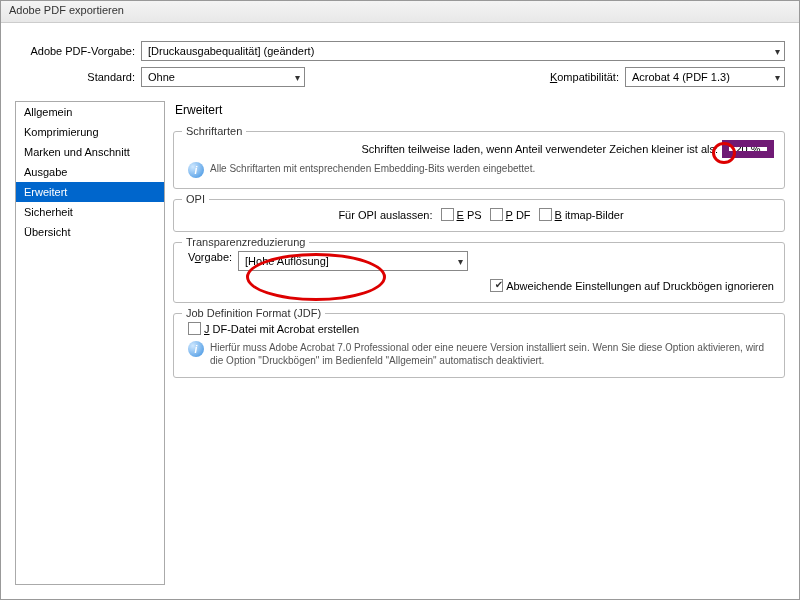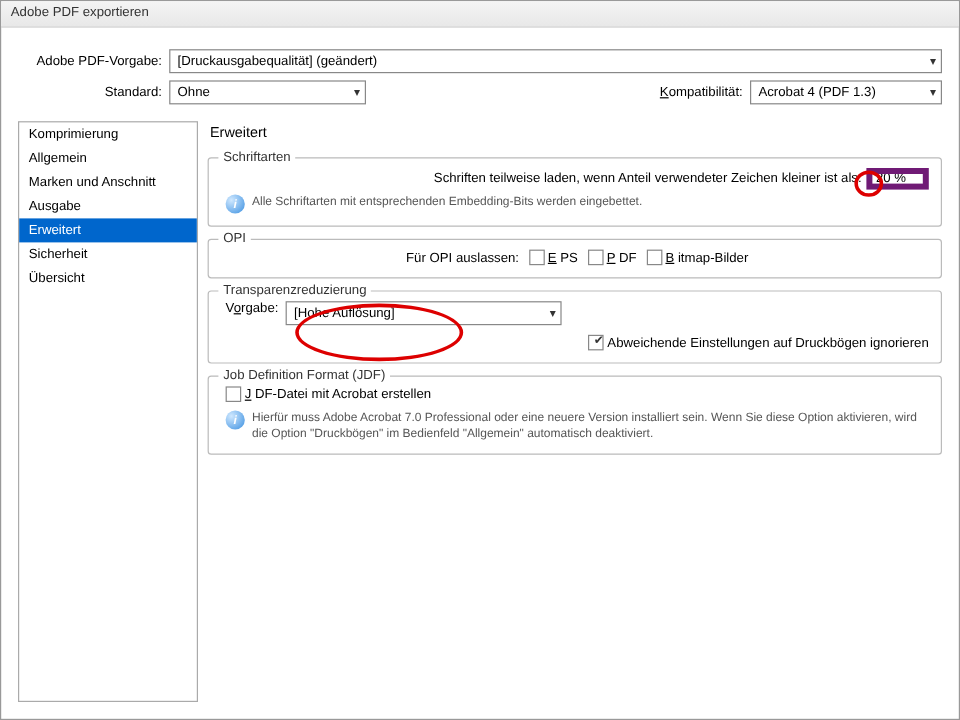--- a/index.html
+++ b/index.html
@@ -21,21 +21,21 @@
   .sidebar { width: 150px; border: 1px solid #aaa; background: #fff; }
   .sidebar-item { padding: 4px 8px; font-size: 11px; cursor: pointer; }
   .sidebar-item.selected { background: #0066cc; color: #fff; }
   .content { flex: 1; display: flex; flex-direction: column; gap: 10px; }
   .panel-title { font-size: 12px; padding: 2px 0 4px 2px; }
   .group { border: 1px solid #bbb; border-radius: 3px; padding: 8px 10px 10px 14px; position: relative; }
   .group-title { position: absolute; top: -7px; left: 8px; background: #fff; padding: 0 4px; font-size: 11px; color: #333; }
   .info-row { display: flex; align-items: flex-start; gap: 6px; margin-top: 4px; }
   .info-icon { width: 16px; height: 16px; border-radius: 50%; background: radial-gradient(circle at 30% 30%, #cfe8ff, #3a8fe0); display: flex; align-items: center; justify-content: center; color: #fff; font-weight: bold; font-size: 10px; font-style: italic; flex-shrink: 0; }
   .info-text { font-size: 10px; color: #555; line-height: 1.3; }
-  .input-num { width: 52px; height: 18px; border: 5px solid #701a75; text-align: left; padding: 0 3px; font-size: 11px; position: relative; }
+  .input-num { width: 52px; height: 18px; border: 7px solid #701a75; text-align: center; padding: 0 3px; font-size: 11px; position: relative; }
   .font-row { display: flex; align-items: center; justify-content: flex-end; gap: 4px; margin-bottom: 4px; }
   .opi-row { display: flex; align-items: center; justify-content: center; gap: 8px; }
   .cb { width: 13px; height: 13px; border: 1px solid #888; display: inline-block; background: #fff; }
   .cb.checked::after { content: "✔"; font-size: 10px; position: relative; top: -2px; left: 1px; color: #333; }
   .cb-label { display: inline-flex; align-items: center; gap: 3px; font-size: 11px; }
   .trans-row { display: flex; gap: 6px; }
   .trans-drop { width: 230px; }
   .override-row { margin-top: 8px; margin-left: 56px; text-align: right; }
   .annot-circle { position: absolute; border: 3px solid #d00; border-radius: 50%; pointer-events: none; }
   .circ1 { width: 24px; height: 22px; right: 38px; top: 2px; }
@@ -65,22 +65,22 @@
       </div>
       <span class="compat-label"><span class="underline">K</span>ompatibilität:</span>
       <div class="drop compat-drop">
         <span>Acrobat 4 (PDF 1.3)</span>
       </div>
     </div>
   </div>
 
   <div class="body-area">
     <div class="sidebar">
+      <div class="sidebar-item">Allgemein</div>
       <div class="sidebar-item">Komprimierung</div>
-      <div class="sidebar-item">Allgemein</div>
       <div class="sidebar-item">Marken und Anschnitt</div>
       <div class="sidebar-item">Ausgabe</div>
       <div class="sidebar-item selected">Erweitert</div>
       <div class="sidebar-item">Sicherheit</div>
       <div class="sidebar-item">Übersicht</div>
     </div>
 
     <div class="content">
       <div class="panel-title">Erweitert</div>
 

